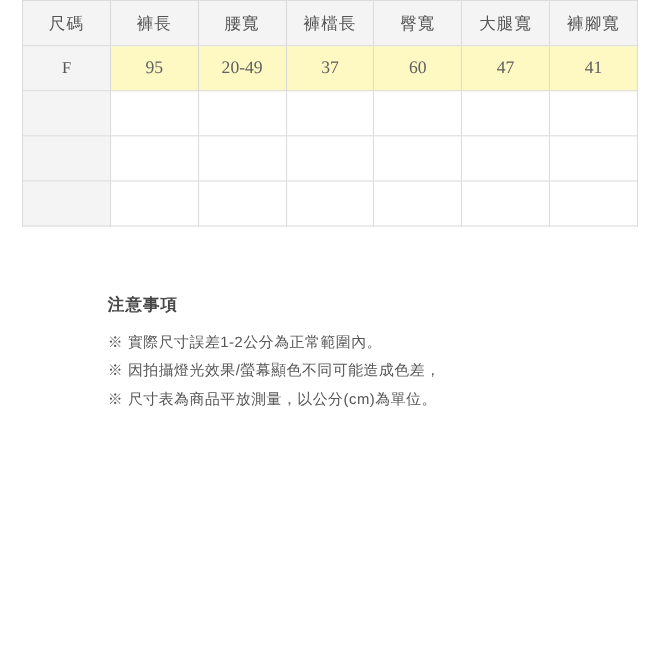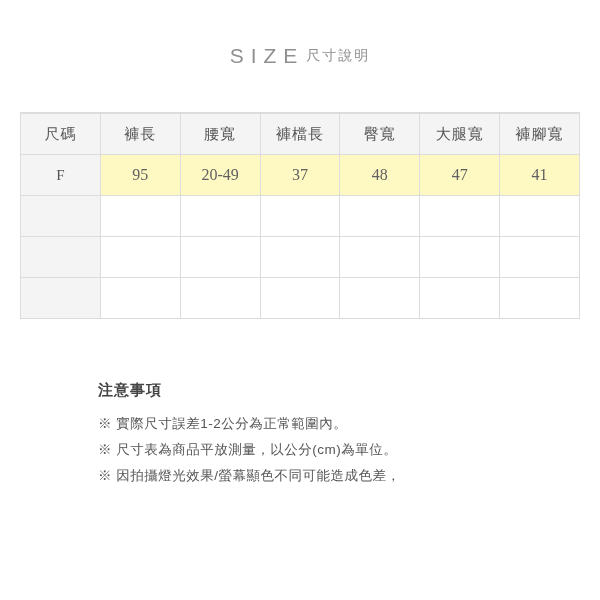--- a/index.html
+++ b/index.html
@@ -105,44 +105,40 @@
   }
   .note-line.indent {
     padding-left: 19px;
   }
 </style>
 </head>
 <body>
 
 <div class="page">
 
-  <div class="title-block">
-    <span class="title-main">SIZE</span>
-    <span class="title-sub">尺寸說明</span>
-  </div>
 
   <table class="size-table">
     <thead>
       <tr>
         <th>尺碼</th>
         <th>褲長</th>
         <th>腰寬</th>
         <th>褲檔長</th>
         <th>臀寬</th>
         <th>大腿寬</th>
         <th>褲腳寬</th>
       </tr>
     </thead>
     <tbody>
       <tr>
         <td class="label-cell">F</td>
         <td>95</td>
         <td>20-49</td>
         <td>37</td>
-        <td>48</td>
+        <td>60</td>
         <td>47</td>
         <td>41</td>
       </tr>
       <tr class="empty-row">
         <td class="label-cell"></td>
         <td></td>
         <td></td>
         <td></td>
         <td></td>
         <td></td>
@@ -165,17 +161,17 @@
         <td></td>
         <td></td>
         <td></td>
       </tr>
     </tbody>
   </table>
 
   <div class="notes">
     <div class="notes-title">注意事項</div>
     <div class="note-line">※ 實際尺寸誤差1-2公分為正常範圍內。</div>
+    <div class="note-line">※ 因拍攝燈光效果/螢幕顯色不同可能造成色差，</div>
     <div class="note-line">※ 尺寸表為商品平放測量，以公分(cm)為單位。</div>
-    <div class="note-line">※ 因拍攝燈光效果/螢幕顯色不同可能造成色差，</div>
   </div>
 
 </div>
 
 </body></html>

